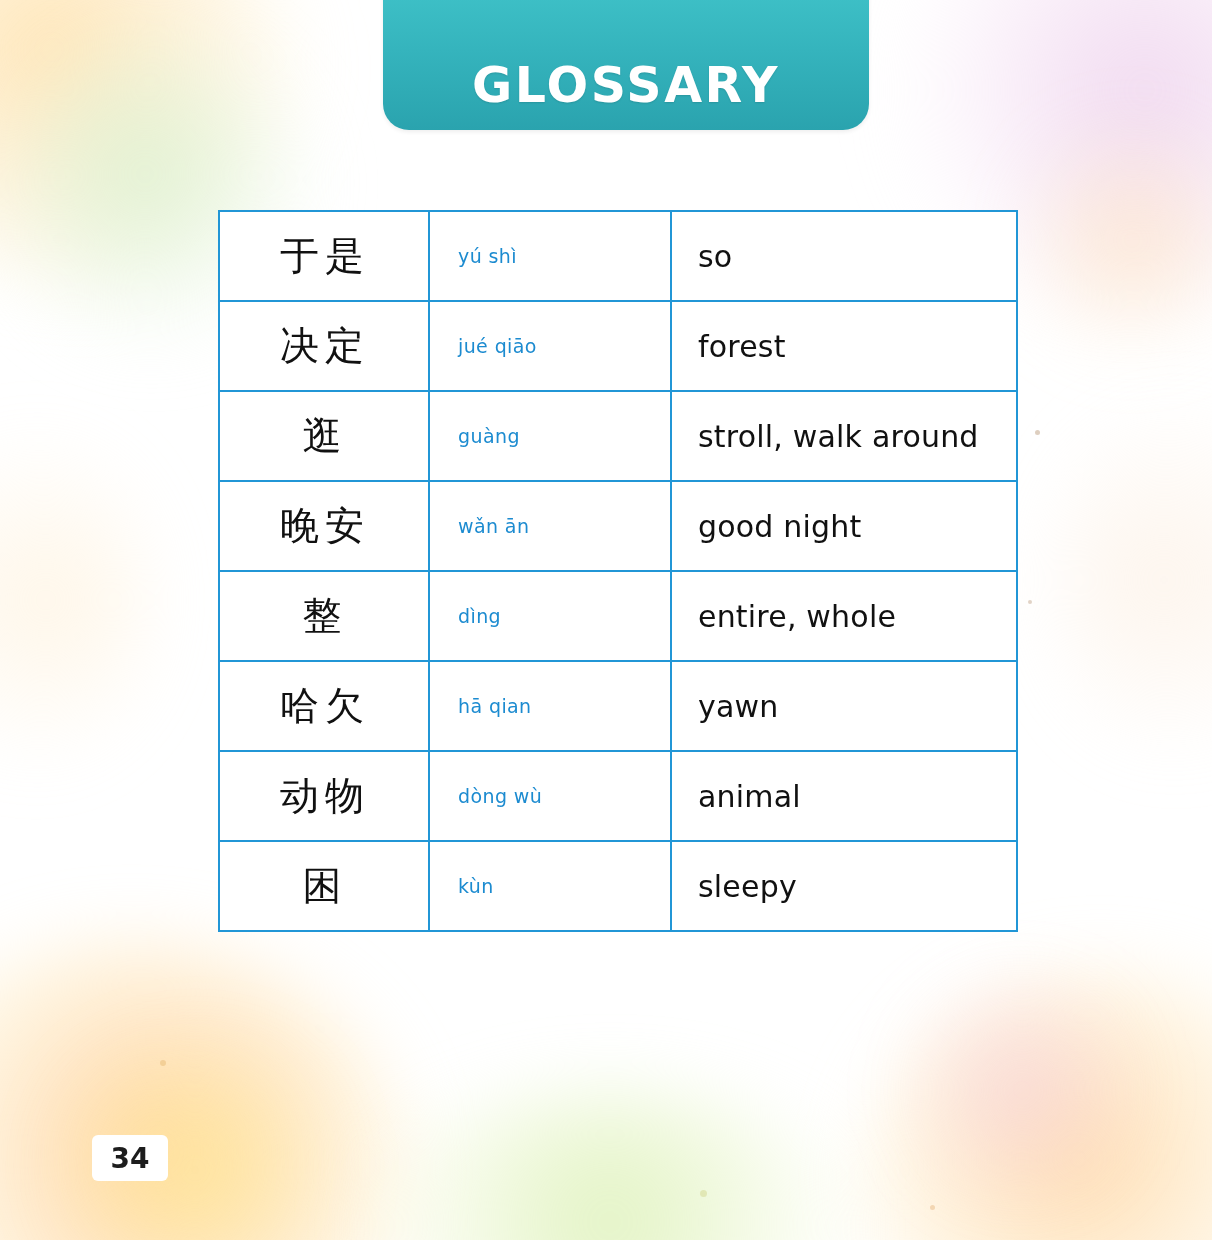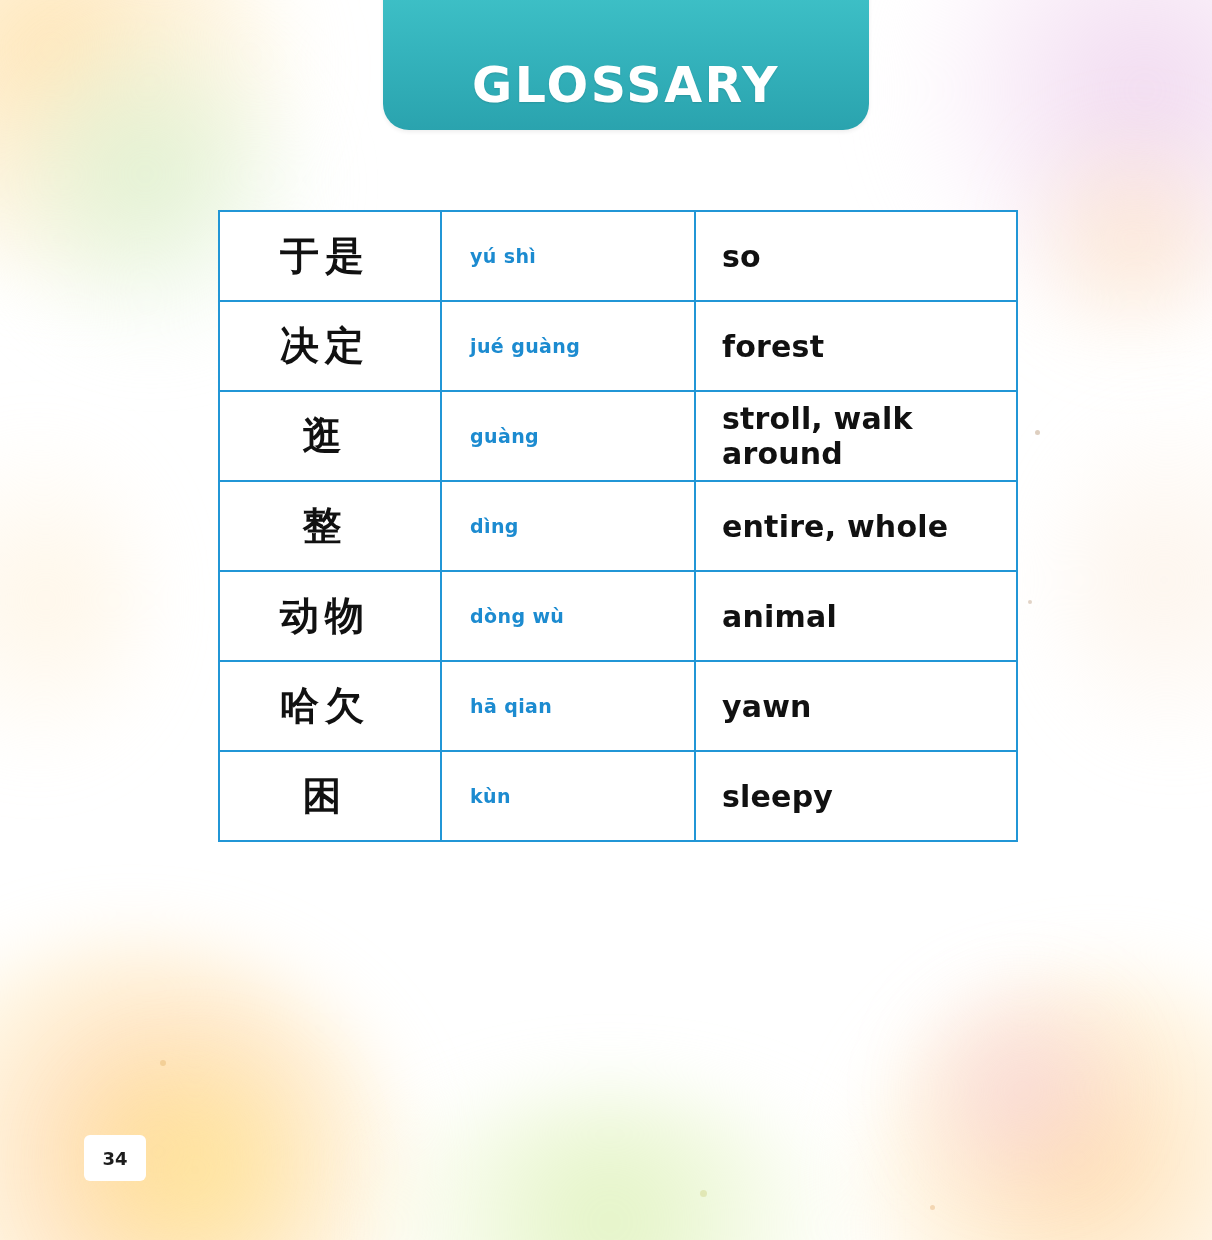--- a/index.html
+++ b/index.html
@@ -124,23 +124,22 @@
     top: 210px;
     width: 800px;
     border-collapse: collapse;
     table-layout: fixed;
     background: #ffffff;
   }
   .glossary-table td {
     border: 2px solid #2196d6;
     height: 88px;
     vertical-align: middle;
-    padding: 0 16px 0 0;
-    background: #ffffff;
-    font-weight: bold;
+    padding: 0 4px 0 0;
+    background: #ffffff;
   }
   .col-hanzi {
     width: 204px;
     text-align: center;
     font-family: "DejaVu Sans", "Liberation Sans", sans-serif;
     font-size: 39px;
     color: #111111;
     letter-spacing: 6px;
     text-indent: 6px;
   }
@@ -157,30 +156,30 @@
     font-family: "DejaVu Sans", "Liberation Sans", sans-serif;
     font-size: 30px;
     color: #111111;
     letter-spacing: 0.2px;
     margin-top: 40px;
   }
 
   
   .page-number {
     position: absolute;
-    left: 84px;
+    left: 92px;
     top: 1135px;
-    width: 62px;
+    width: 76px;
     height: 46px;
     background: #ffffff;
     border-radius: 6px;
     display: flex;
     align-items: center;
     justify-content: center;
-    font-size: 18px;
+    font-size: 28px;
     font-weight: bold;
     color: #1d1d1d;
     font-family: "DejaVu Sans", sans-serif;
   }
 </style>
 </head>
 <body>
 
 <div class="page">
 
@@ -209,44 +208,49 @@
 
   <table class="glossary-table">
     <tbody>
       <tr>
         <td class="col-hanzi">于是</td>
         <td class="col-pinyin">yú shì</td>
         <td class="col-meaning">so</td>
       </tr>
       <tr>
         <td class="col-hanzi">决定</td>
-        <td class="col-pinyin">jué guàng</td>
+        <td class="col-pinyin">jué qiāo</td>
         <td class="col-meaning">forest</td>
       </tr>
       <tr>
         <td class="col-hanzi">逛</td>
         <td class="col-pinyin">guàng</td>
         <td class="col-meaning">stroll, walk around</td>
       </tr>
       <tr>
+        <td class="col-hanzi">晚安</td>
+        <td class="col-pinyin">wǎn ān</td>
+        <td class="col-meaning">good night</td>
+      </tr>
+      <tr>
         <td class="col-hanzi">整</td>
         <td class="col-pinyin">dìng</td>
         <td class="col-meaning">entire, whole</td>
       </tr>
       <tr>
+        <td class="col-hanzi">哈欠</td>
+        <td class="col-pinyin">hā qian</td>
+        <td class="col-meaning">yawn</td>
+      </tr>
+      <tr>
         <td class="col-hanzi">动物</td>
         <td class="col-pinyin">dòng wù</td>
         <td class="col-meaning">animal</td>
       </tr>
       <tr>
-        <td class="col-hanzi">哈欠</td>
-        <td class="col-pinyin">hā qian</td>
-        <td class="col-meaning">yawn</td>
-      </tr>
-      <tr>
         <td class="col-hanzi">困</td>
         <td class="col-pinyin">kùn</td>
         <td class="col-meaning">sleepy</td>
       </tr>
     </tbody>
   </table>
 
   <div class="page-number">34</div>
 
 </div>

